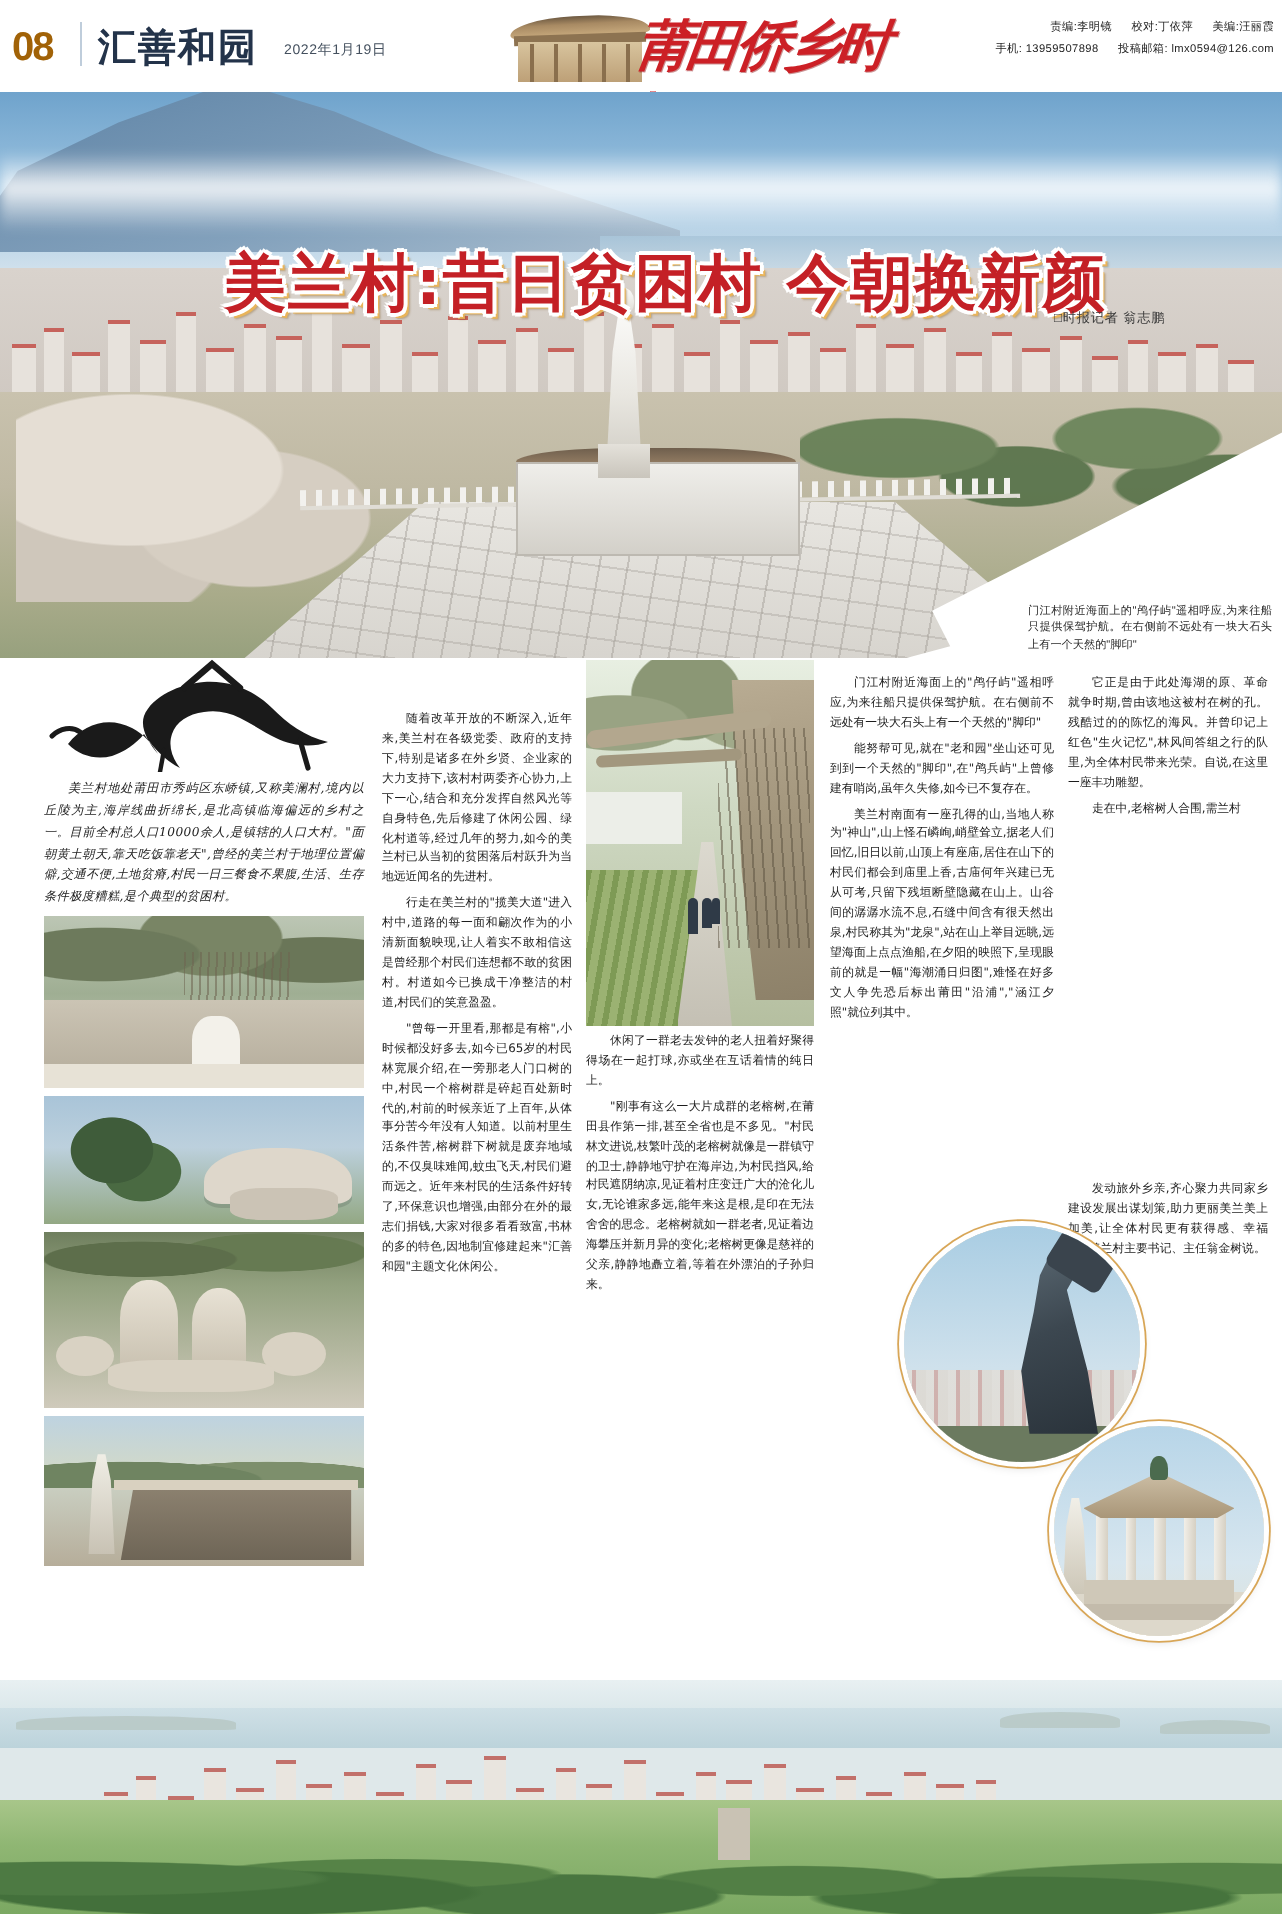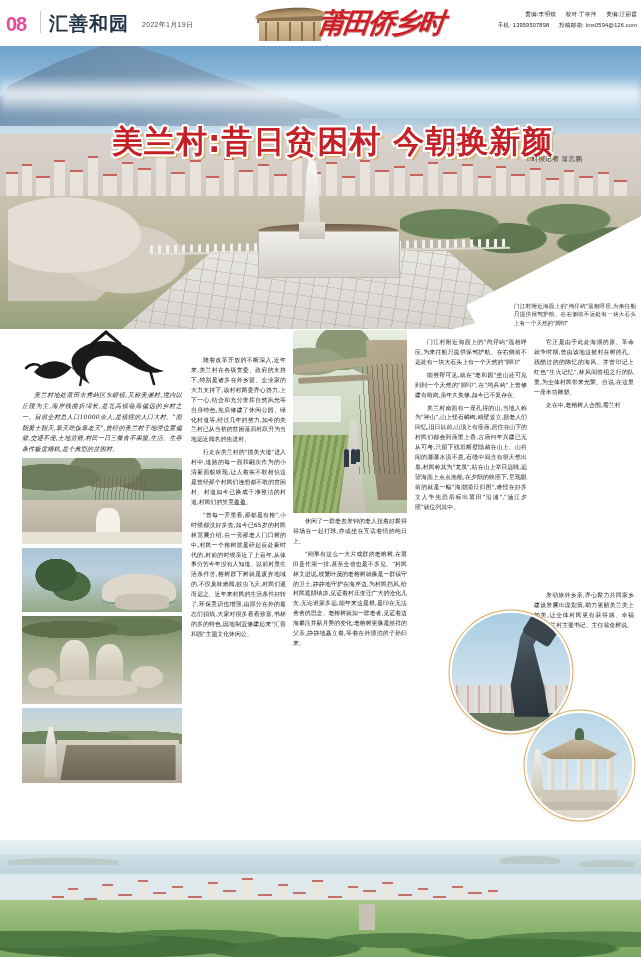--- a/index.html
+++ b/index.html
@@ -1,21 +1,21 @@
 <!DOCTYPE html>
 <html><head>
 <meta charset="utf-8">
 <style>
   html,body{margin:0;padding:0;background:#fff;}
   body{width:641px;height:957px;overflow:hidden;font-family:"Liberation Sans",sans-serif;position:relative;}
 
   
   .masthead{position:absolute;left:0;top:0;width:641px;height:44px;background:#ffffff;}
   .page-num{position:absolute;left:6px;top:13px;font-family:"Liberation Sans",sans-serif;
-    font-size:20px;font-weight:bold;color:#ec4899;letter-spacing:-1px;}
+    font-size:20px;font-weight:bold;color:#a16207;letter-spacing:-1px;}
   .sec-divider{position:absolute;left:40px;top:11px;width:1px;height:22px;background:#bfcddb;}
   .sec-title{position:absolute;left:49px;top:11px;font-size:19px;font-weight:bold;color:#23334a;
     letter-spacing:1px;font-family:"DejaVu Sans",sans-serif;}
   .sec-date{position:absolute;left:142px;top:20px;font-size:7px;color:#44505e;letter-spacing:.3px;}
 
   .mast-logo{position:absolute;left:316px;top:2px;width:135px;height:40px;}
   .mast-logo .cn{position:absolute;left:0;top:3px;font-size:27px;font-weight:bold;color:#cc2026;
     font-family:"DejaVu Serif",serif;font-style:italic;letter-spacing:-2px;
     text-shadow:0.6px 0.6px 0 rgba(140,10,14,.45);transform:skewX(-7deg);}
   .mast-temple{position:absolute;left:255px;top:0px;width:70px;height:42px;overflow:hidden;}

